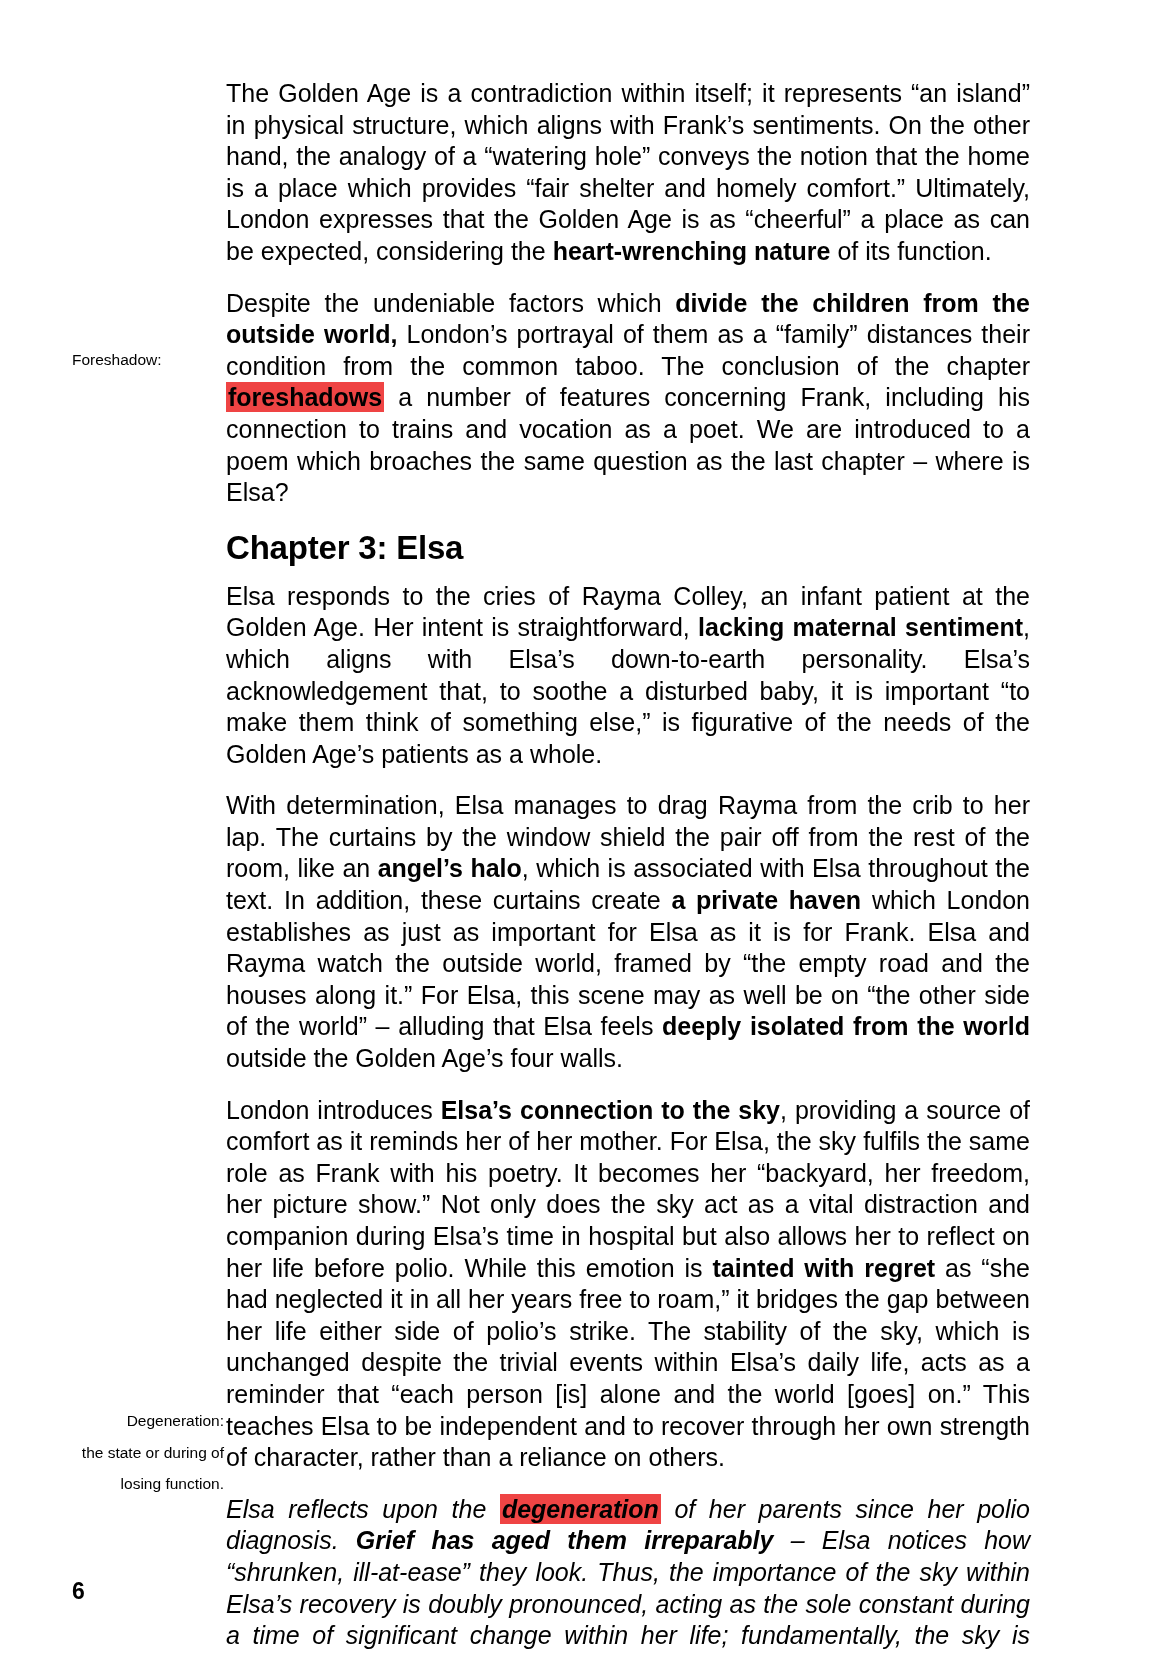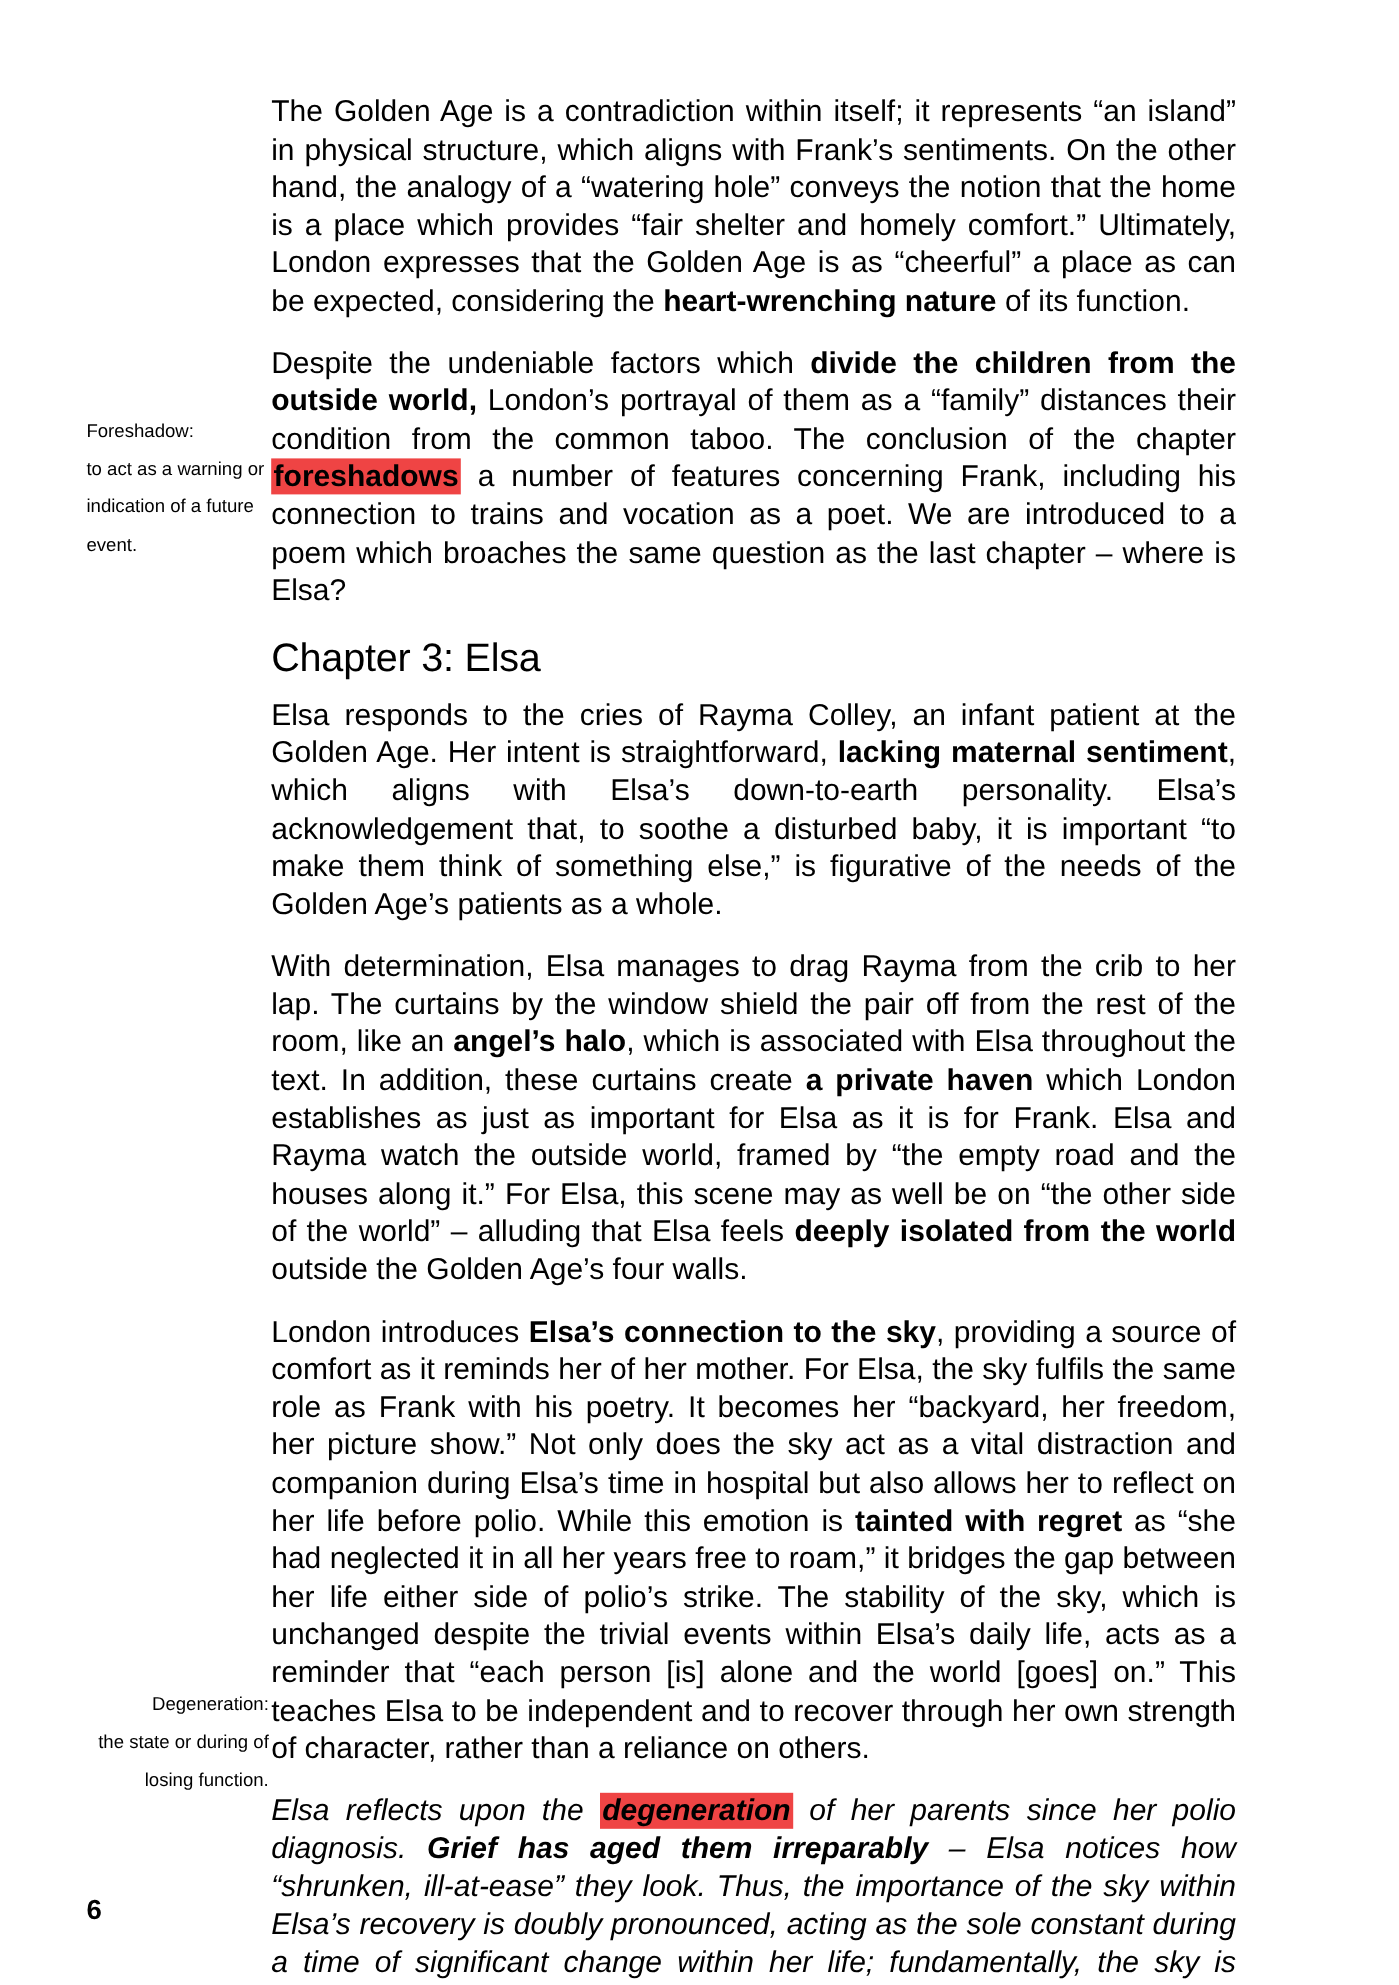--- a/index.html
+++ b/index.html
@@ -68,21 +68,21 @@
   p.body b, p.body strong { font-weight: bold; }
   .hl {
     background: #ef4444;
     font-weight: bold;
     padding: 1px 2px;
   }
   h2.chapter-heading {
     margin: 14px 0 14px 0;
     font-size: 33px;
     line-height: 38px;
-    font-weight: normal;
+    font-weight: bold;
     letter-spacing: -0.2px;
     text-align: left;
   }
   
   .footer {
     position: absolute;
     left: 0;
     top: 1578px;
     width: 1166px;
     height: 40px;
@@ -105,21 +105,20 @@
   .spacer-top { height: 78px; }
 </style>
 </head>
 <body>
 
 <div class="page">
   <div class="content">
 
     <div class="margin-note" id="note-foreshadow">
       <span class="term">Foreshadow:</span>
-      <span class="defn">to act as a warning or indication of a future event.</span>
     </div>
 
     <div class="margin-note" id="note-degeneration">
       <span class="term">Degeneration:</span>
       <span class="defn">the state or during of losing function.</span>
     </div>
 
     <div class="col">
       <div class="spacer-top"></div>
 

